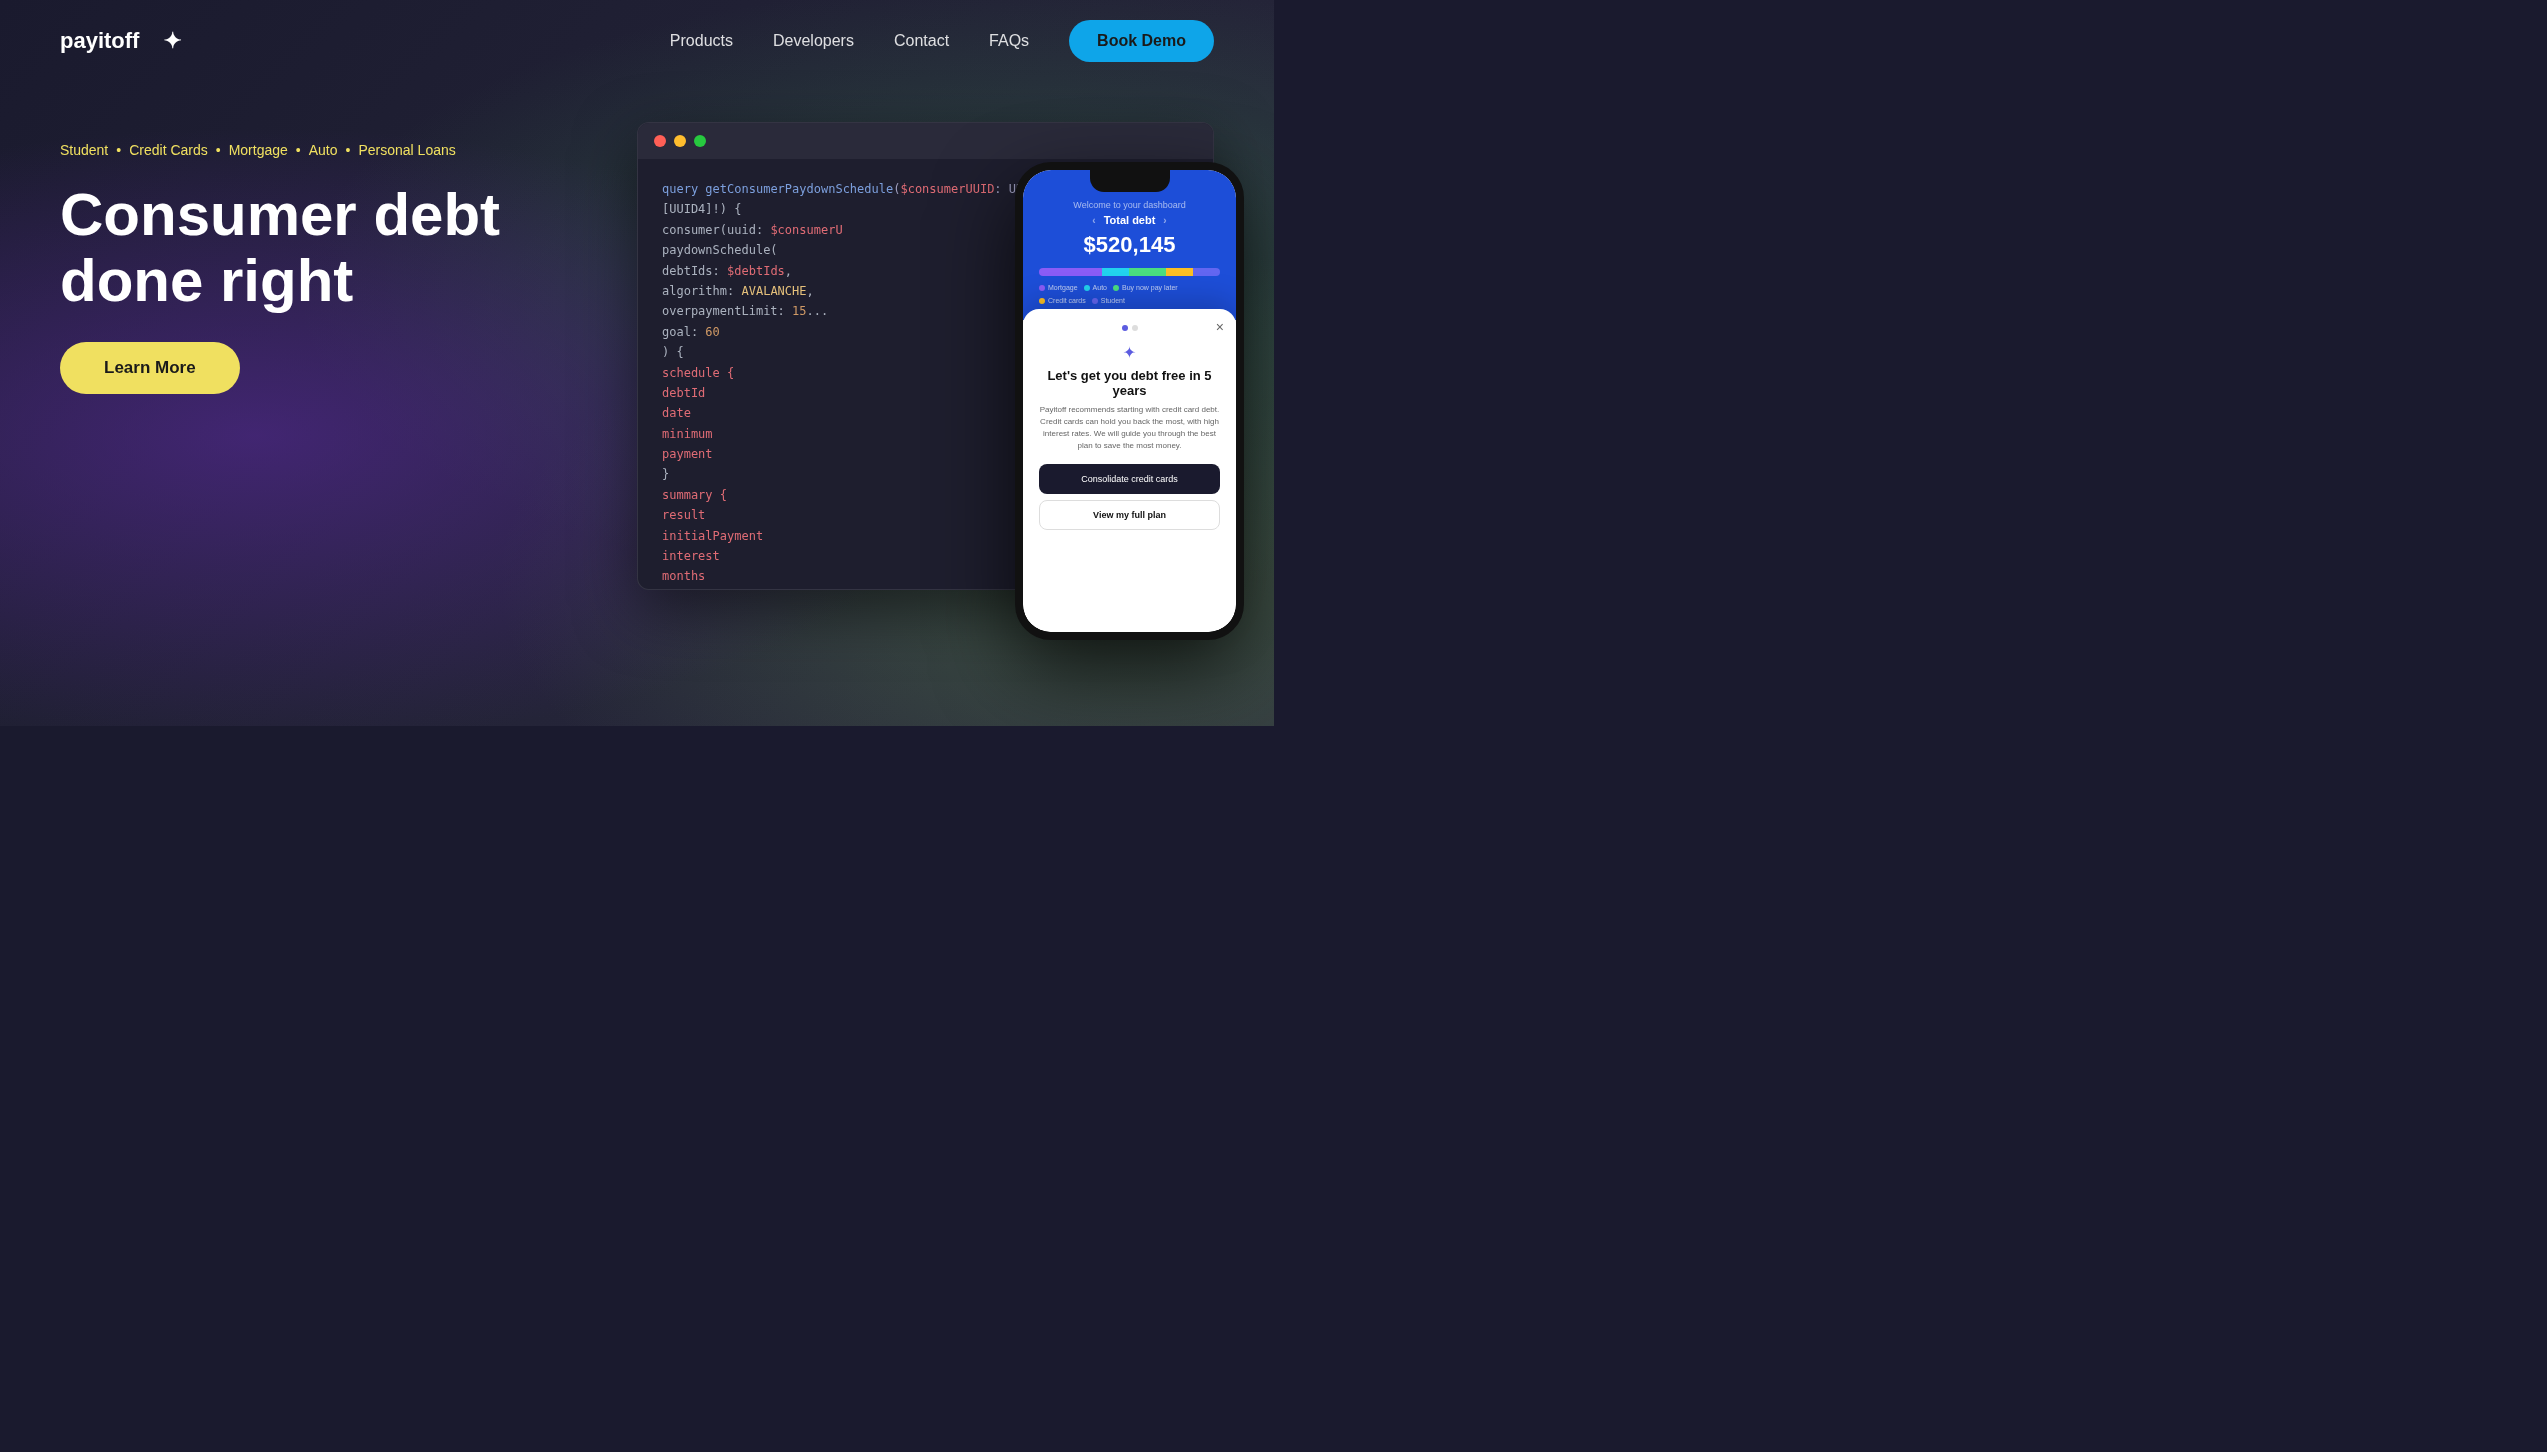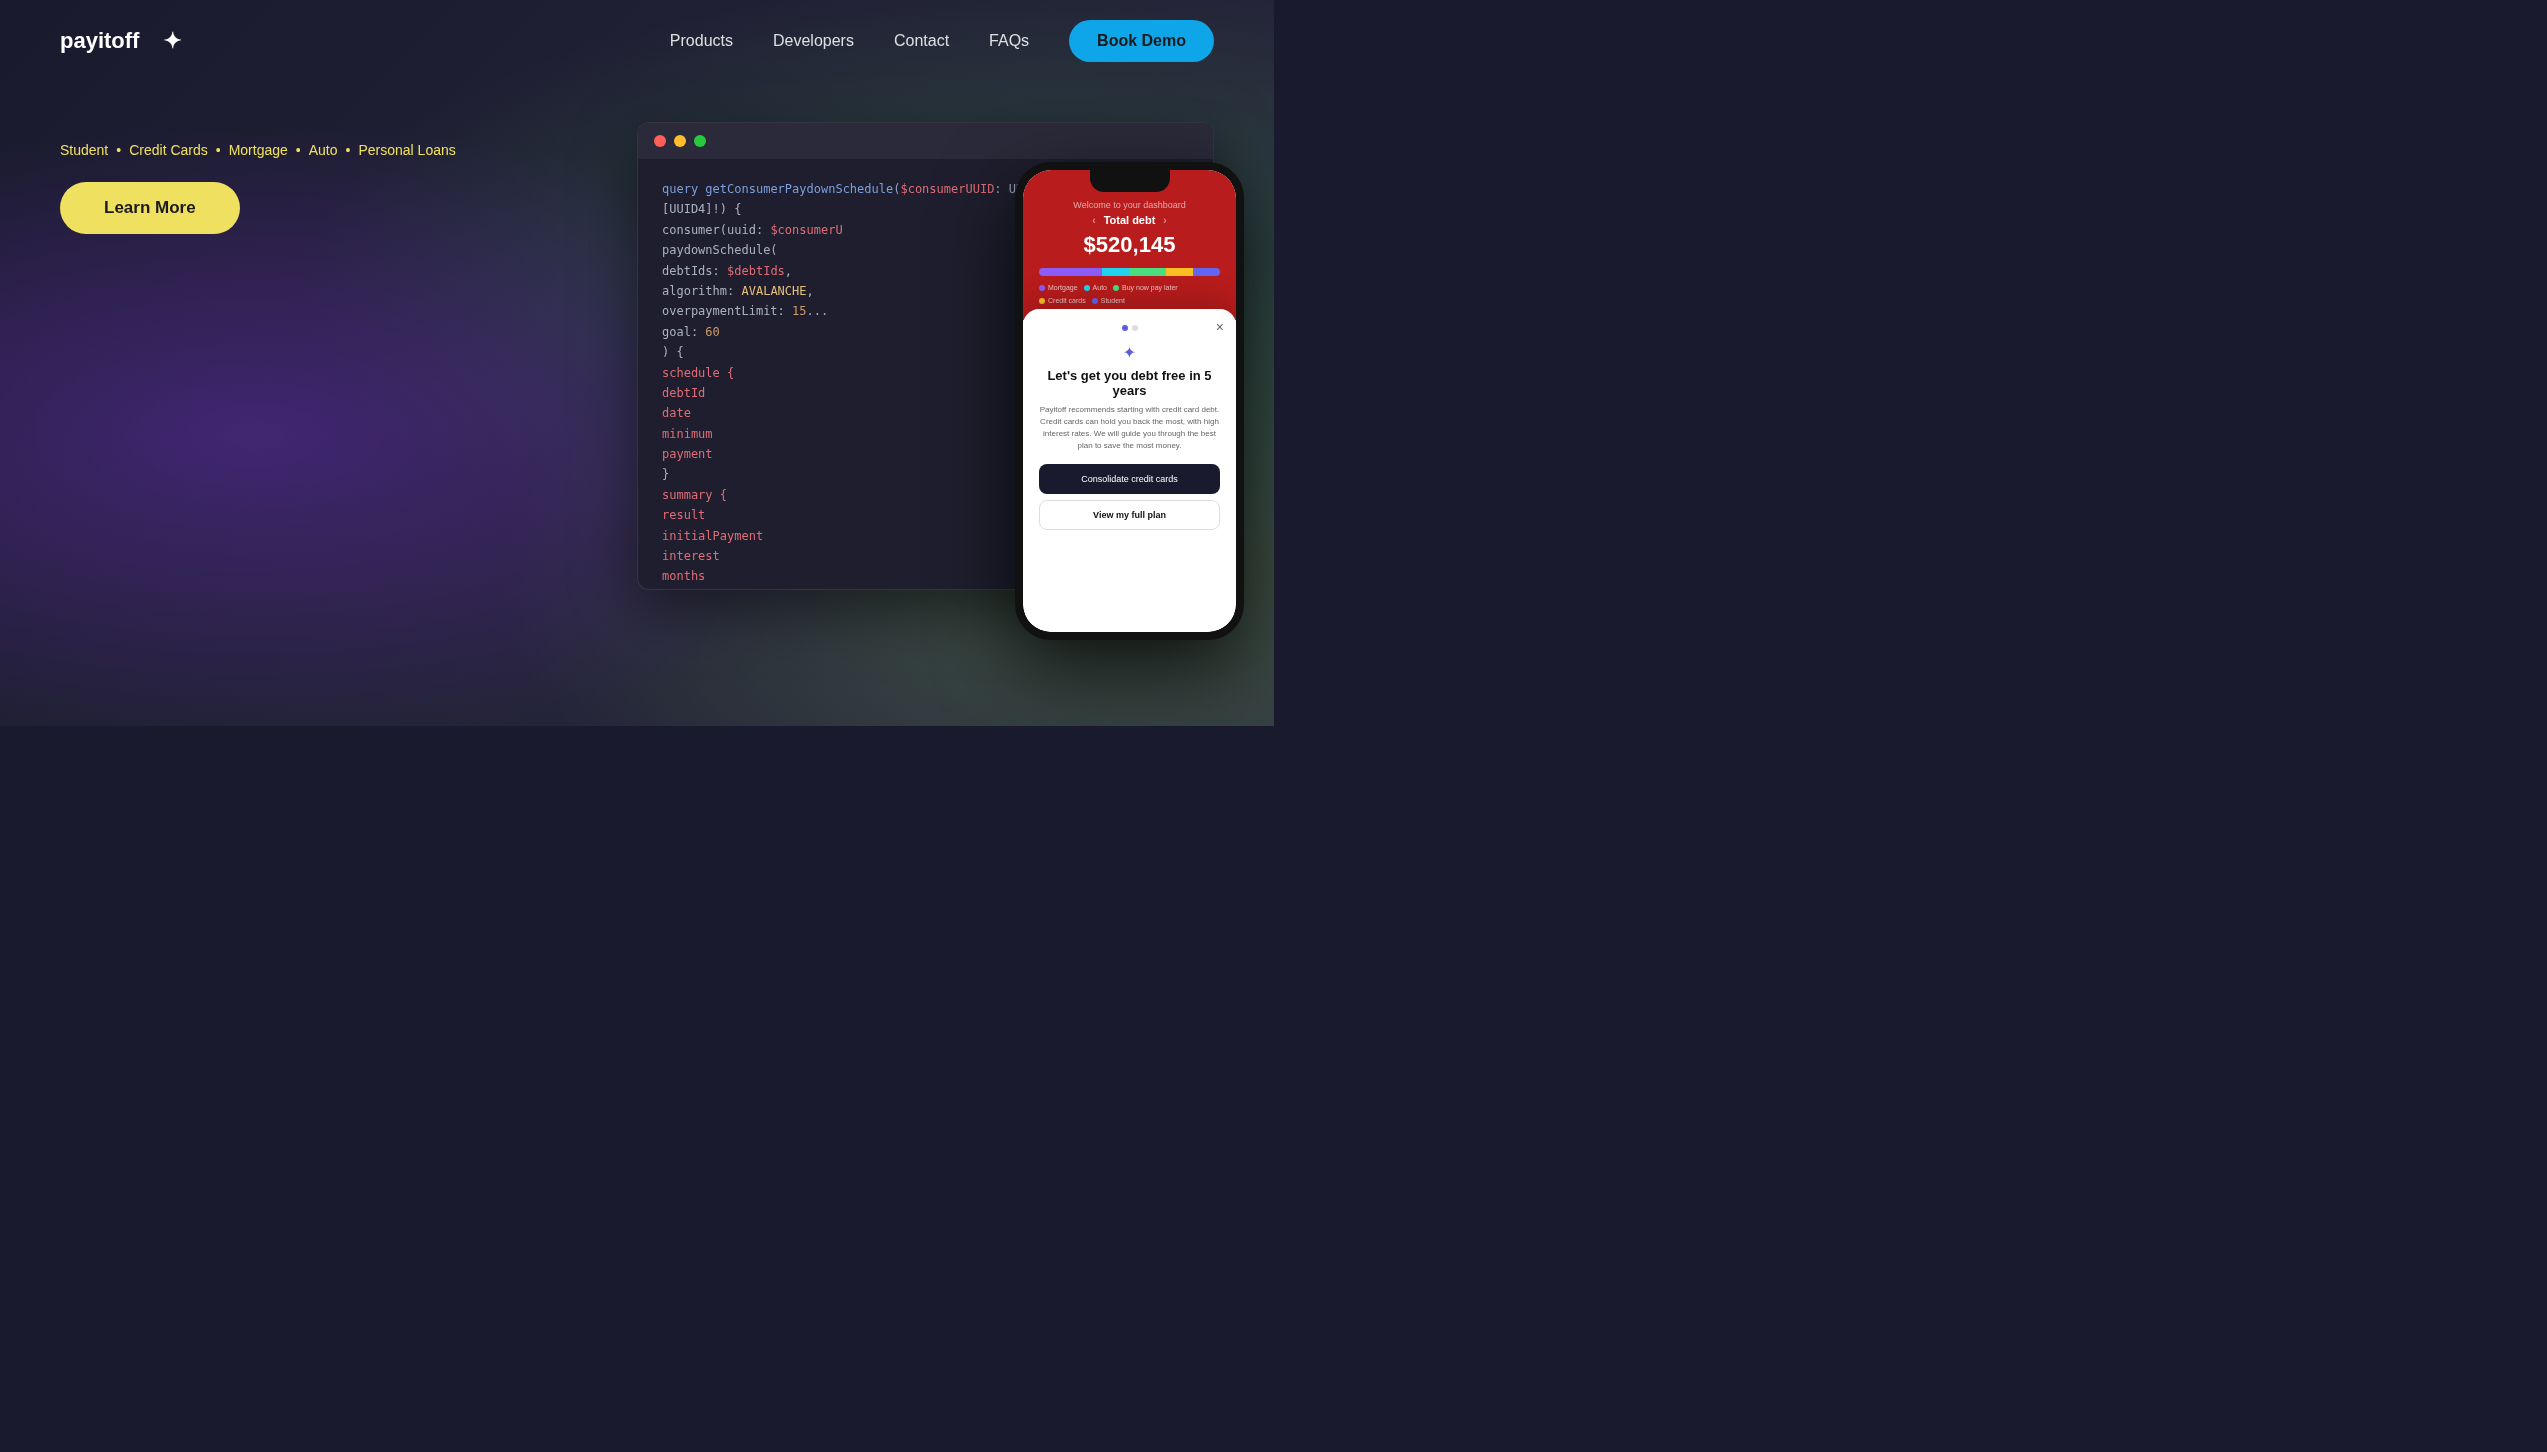--- a/index.html
+++ b/index.html
@@ -228,21 +228,21 @@
     .phone-content {
       background: white;
       height: 100%;
       display: flex;
       flex-direction: column;
       padding: 0;
     }
 
     
     .phone-dashboard {
-      background: #b91c1c;
+      background: #1d4ed8;
       padding: 30px 16px 16px;
       color: white;
       flex: 0 0 auto;
     }
 
     .phone-welcome {
       font-size: 9px;
       color: rgba(255,255,255,0.6);
       text-align: center;
       margin-bottom: 4px;
@@ -424,20 +424,24 @@
       <span class="debt-type">Credit Cards</span>
       <span class="debt-dot">•</span>
       <span class="debt-type">Mortgage</span>
       <span class="debt-dot">•</span>
       <span class="debt-type">Auto</span>
       <span class="debt-dot">•</span>
       <span class="debt-type">Personal Loans</span>
     </div>
 
     
+    <h1 class="hero-title">
+      <span>Consumer debt</span><br>
+      <span>done right</span>
+    </h1>
 
     
 
     
     <button class="learn-more-btn">Learn More</button>
   </div>
 
   <div class="hero-right">
 
     <div class="code-window">

